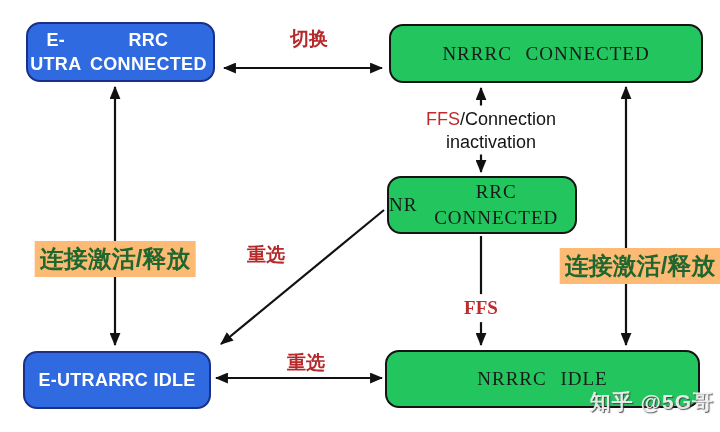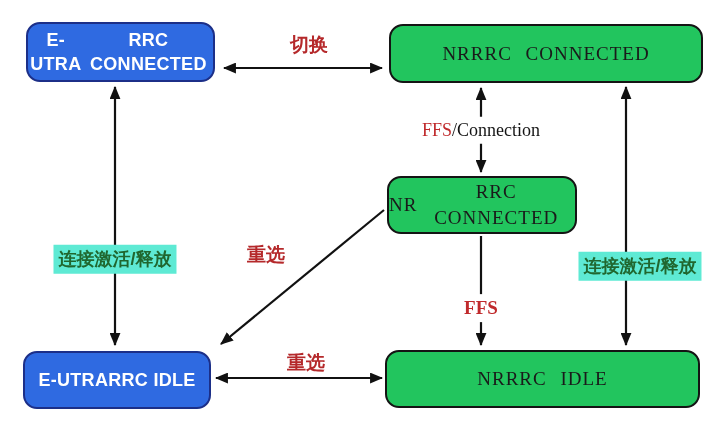--- a/index.html
+++ b/index.html
@@ -68,31 +68,31 @@
   }
   .lbl-red {
     color: #b5292b;
     font-weight: 700;
     font-size: 19px;
     font-family: "Liberation Sans", sans-serif;
   }
   .lbl-green {
     color: #20672f;
     font-weight: 700;
-    font-size: 18px;
+    font-size: 24px;
     font-family: "Liberation Sans", sans-serif;
-    background: #5eead4;
+    background: #fdba74;
     padding: 3px 5px;
   }
-  #lbl-handover        { left: 309px; top: 45px; }
+  #lbl-handover        { left: 309px; top: 39px; }
   #lbl-ffs-connection  {
-    left: 481px; top: 130px;
+    left: 491px; top: 130px;
     background: #ffffff;
     padding: 2px 8px;
-    font-family: Liberation Serif, serif;
+    font-family: Liberation Sans, sans-serif;
     font-size: 18px;
     color: #141414;
   }
   #lbl-ffs-connection .red-part { color: #c02a2c; }
   #lbl-ffs {
     left: 481px; top: 308px;
     background: #ffffff;
     padding: 2px 10px;
     font-family: "Liberation Serif", serif;
     font-weight: 700;
@@ -161,26 +161,28 @@
 
   <div class="state-box state-white" id="box-nr-idle">
     <div>NR</div>
     <div>RRC IDLE</div>
   </div>
 
   <div class="lbl lbl-red" id="lbl-handover">切换</div>
 
   <div class="lbl" id="lbl-ffs-connection">
     <div><span class="red-part">FFS</span><span>/Connection</span></div>
+    <div>inactivation</div>
   </div>
 
   <div class="lbl" id="lbl-ffs">FFS</div>
 
   <div class="lbl lbl-red" id="lbl-resel-diagonal">重选</div>
 
   <div class="lbl lbl-red" id="lbl-resel-bottom">重选</div>
 
   <div class="lbl lbl-green" id="lbl-act-left">连接激活/释放</div>
 
   <div class="lbl lbl-green" id="lbl-act-right">连接激活/释放</div>
 
+  <div id="watermark">知乎 @5G哥</div>
 
 </div>
 
 </body></html>

